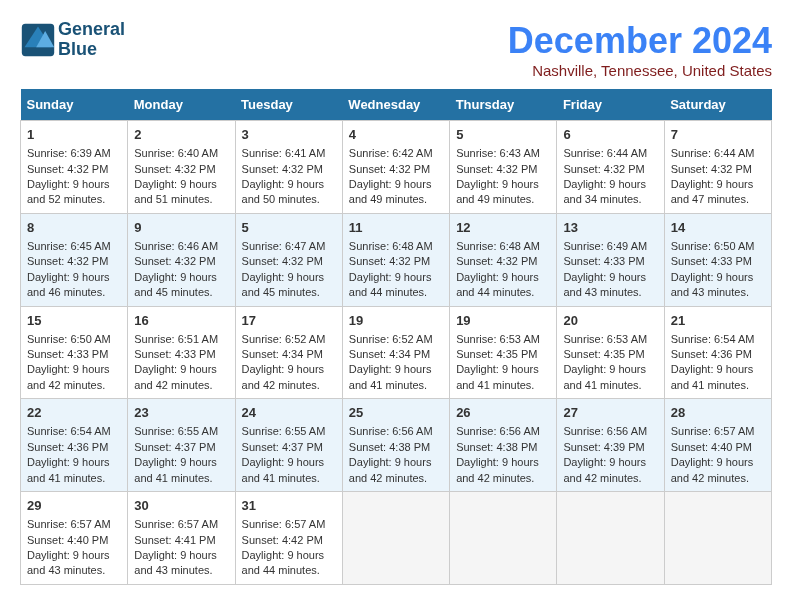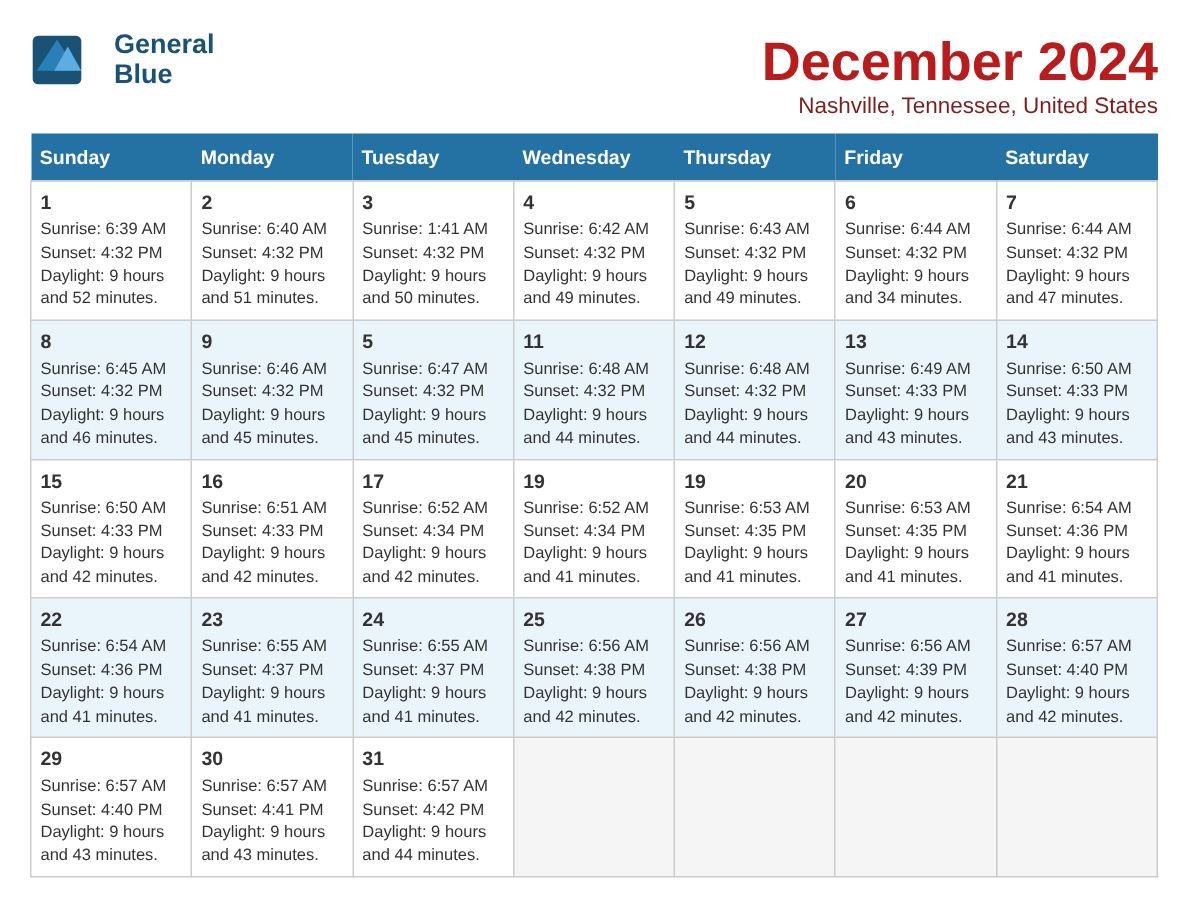--- a/index.html
+++ b/index.html
@@ -12,42 +12,42 @@
     }
     .header {
       display: flex;
       justify-content: space-between;
       align-items: flex-start;
       margin-bottom: 10px;
     }
     .logo {
       display: flex;
       align-items: center;
-      gap: 20px;
+      gap: 2px;
     }
     .logo-text {
       font-size: 18px;
       font-weight: bold;
       color: #333;
       line-height: 1.1;
     }
     .logo-text span {
       color: #1a5276;
     }
     .logo-icon {
       width: 36px;
       height: 36px;
     }
     .title-area {
       text-align: right;
     }
     .month-title {
       font-size: 36px;
       font-weight: bold;
-      color: #b91c1c;
+      color: #3b82f6;
     }
     .location {
       font-size: 15px;
       color: #7f1d1d;
     }
     table {
       width: 100%;
       border-collapse: collapse;
       font-size: 11px;
       border-radius: 23px;
@@ -127,21 +127,21 @@
         <span>Daylight: 9 hours and 52 minutes.</span>
       </td>
         <td>
         <span class="day-num">2</span>
         <span>Sunrise: 6:40 AM</span><br>
         <span>Sunset: 4:32 PM</span><br>
         <span>Daylight: 9 hours and 51 minutes.</span>
       </td>
         <td>
         <span class="day-num">3</span>
-        <span>Sunrise: 1:41 AM</span><br>
+        <span>Sunrise: 6:41 AM</span><br>
         <span>Sunset: 4:32 PM</span><br>
         <span>Daylight: 9 hours and 50 minutes.</span>
       </td>
         <td>
         <span class="day-num">4</span>
         <span>Sunrise: 6:42 AM</span><br>
         <span>Sunset: 4:32 PM</span><br>
         <span>Daylight: 9 hours and 49 minutes.</span>
       </td>
         <td>

